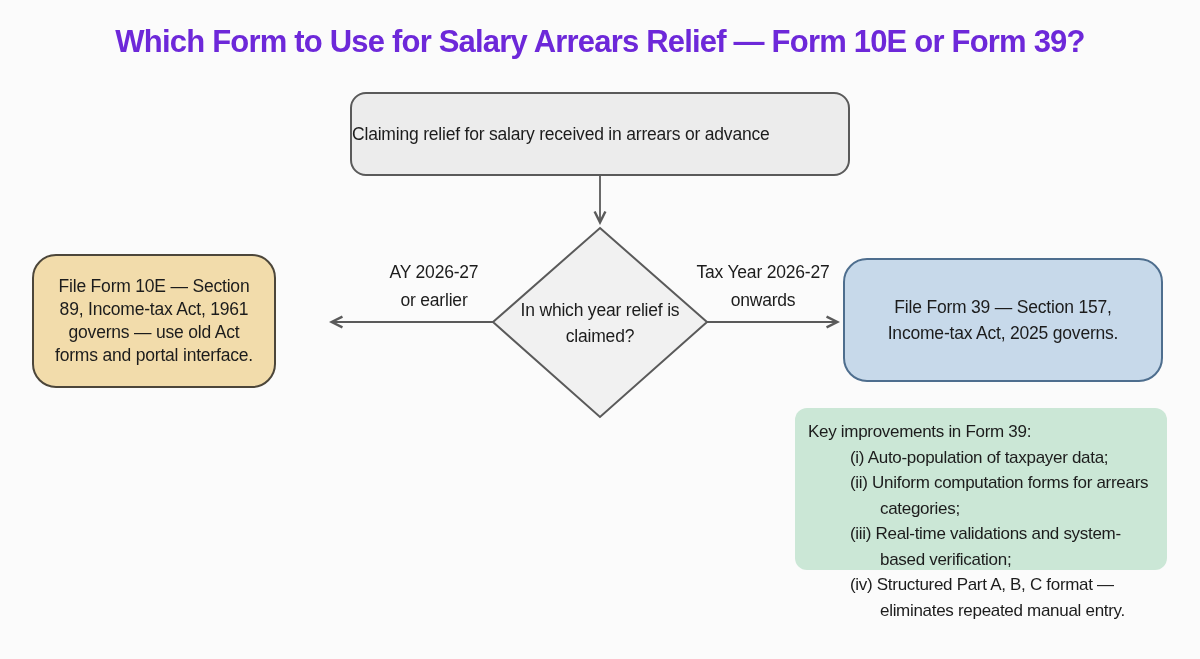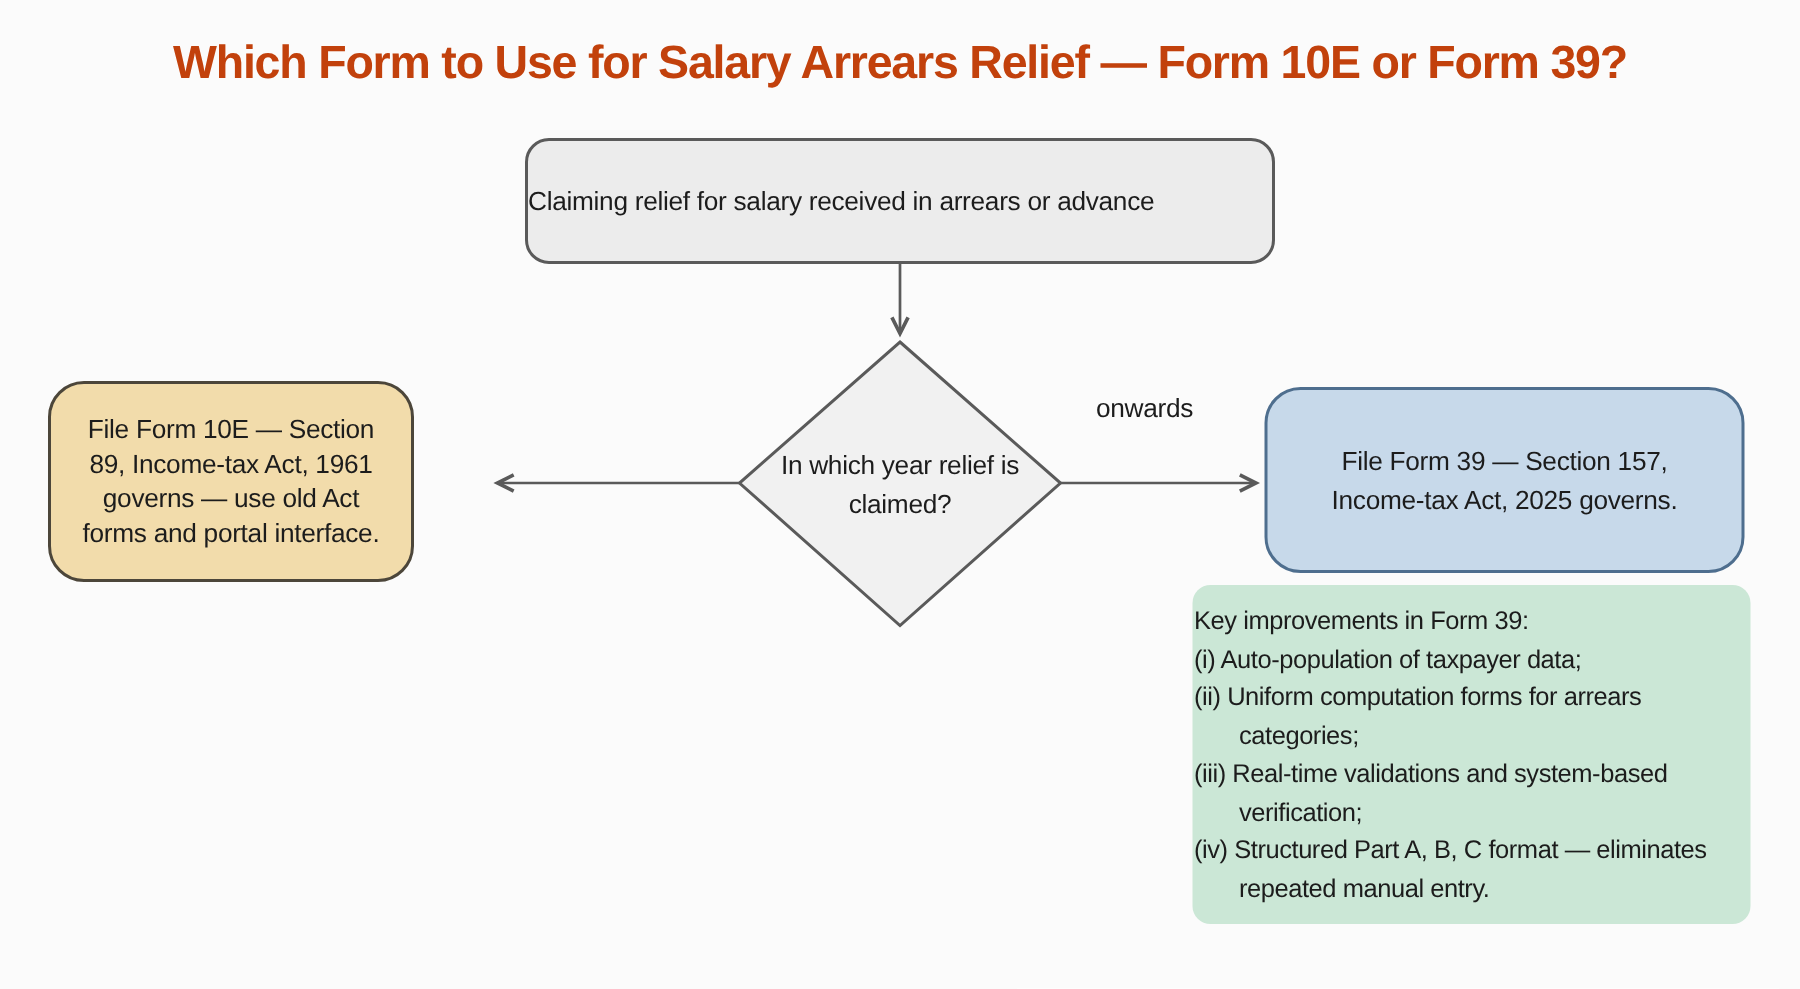--- a/index.html
+++ b/index.html
@@ -14,21 +14,21 @@
     --text:#1c1c1c;
   }
   html,body{margin:0;padding:0;background:#ffffff;}
   .canvas{
     position:relative;width:1200px;height:659px;margin:0 auto;
     background:#fbfbfb;overflow:hidden;
     font-family:"Liberation Sans", sans-serif;color:var(--text);
   }
   .page-title{
     position:absolute;top:24px;left:0;width:100%;text-align:center;
-    font-size:31px;font-weight:bold;letter-spacing:-0.8px;color:#c2410c;
+    font-size:31px;font-weight:bold;letter-spacing:-0.8px;color:#6d28d9;
   }
   .connectors{position:absolute;left:0;top:0;z-index:1;}
   .connectors line{stroke:var(--stroke);stroke-width:1.8;}
   .connectors polygon{fill:var(--decision_fill);stroke:var(--stroke);stroke-width:2;}
   #arrowhead path{stroke:var(--stroke);}
   .node{
     position:absolute;z-index:2;box-sizing:border-box;
     display:flex;align-items:center;text-align:center;
   }
   .start-box{
@@ -50,26 +50,26 @@
     left:32px;top:254px;width:244px;height:134px;
     background:var(--left_fill);border:2px solid var(--left_border);border-radius:24px;
     font-size:17.5px;line-height:23px;letter-spacing:-0.2px;padding:6px 16px;
   }
   .outcome-right{
     left:843px;top:258px;width:320px;height:124px;
     background:var(--right_fill);border:2px solid var(--right_border);border-radius:24px;
     font-size:17.5px;line-height:26px;letter-spacing:-0.2px;padding:6px 28px;
   }
   .note-box{
-    position:absolute;z-index:2;left:795px;top:390px;width:372px;height:226px;
+    position:absolute;z-index:2;left:795px;top:408px;width:372px;height:162px;
     box-sizing:border-box;background:var(--note_fill);border-radius:12px;
-    padding:11px 8px 11px 1px;
+    padding:11px 8px 11px 13px;
     font-size:17px;line-height:25.5px;letter-spacing:-0.3px;text-align:left;
   }
-  .note-item{padding-left:30px;text-indent:-30px;}
+  .note-item{padding-left:30px;text-indent:-30px;margin-left:42px;}
 </style>
 </head>
 <body>
 
 <div class="canvas">
 
   <div class="page-title">Which Form to Use for Salary Arrears Relief — Form 10E or Form 39?</div>
 
   <svg class="connectors" width="1200" height="659" viewBox="0 0 1200 659" aria-hidden="true">
     <defs>
@@ -84,22 +84,27 @@
   </svg>
 
   <div class="node start-box">
     <span>Claiming relief for salary received in arrears or advance</span>
   </div>
 
   <div class="node decision-text">
     <span>In which year relief is claimed?</span>
   </div>
 
+  <div class="branch-label branch-label-left">
+    <div>AY 2026-27</div>
+    <div>or earlier</div>
+  </div>
 
   <div class="branch-label branch-label-right">
+    <div>Tax Year 2026-27</div>
     <div>onwards</div>
   </div>
 
   <div class="node outcome-left">
     <span>File Form 10E — Section 89, Income-tax Act, 1961 governs — use old Act forms and portal interface.</span>
   </div>
 
   <div class="node outcome-right">
     <span>File Form 39 — Section 157, Income-tax Act, 2025 governs.</span>
   </div>

